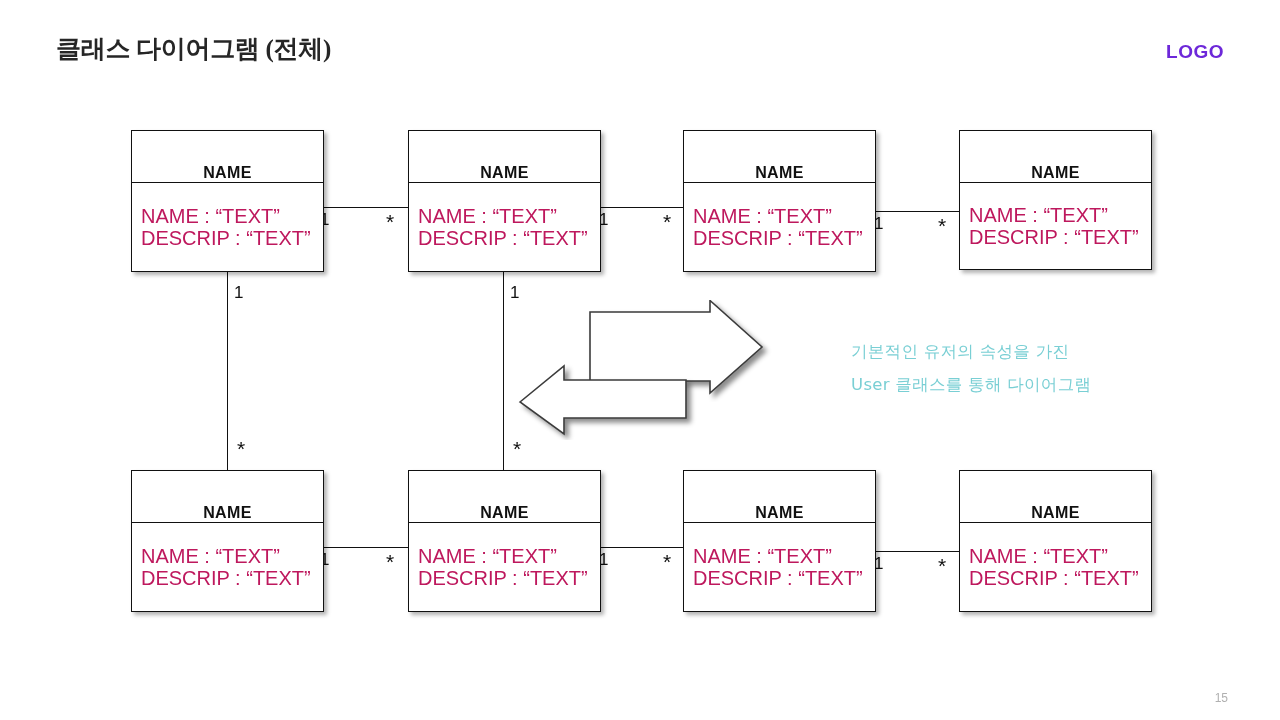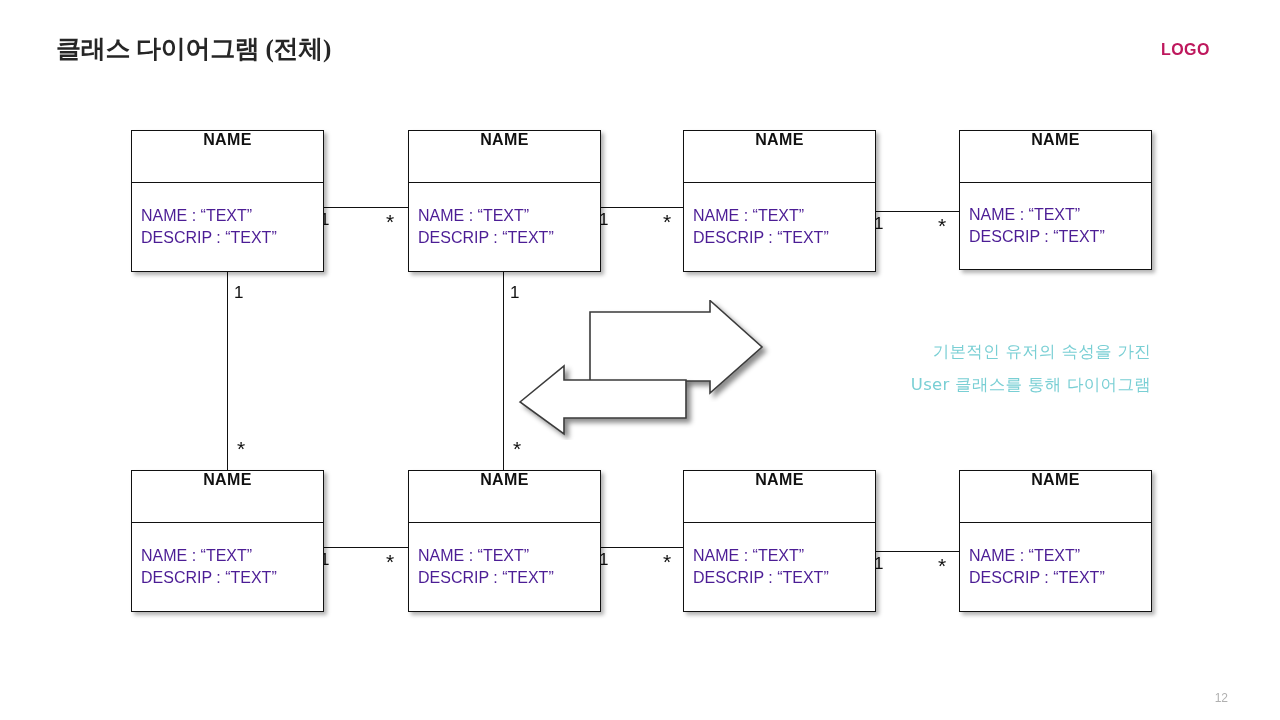--- a/index.html
+++ b/index.html
@@ -23,26 +23,26 @@
     top: 32px;
     font-size: 25px;
     font-weight: bold;
     letter-spacing: -0.3px;
     color: #262626;
     white-space: nowrap;
     font-family: Liberation Serif, serif;
   }
   .logo {
     position: absolute;
-    right: 70px;
+    right: 56px;
     top: 41px;
-    font-size: 16px;
+    font-size: 19px;
     font-weight: bold;
     letter-spacing: 0.5px;
-    color: #be185d;
+    color: #6d28d9;
   }
 
   
   #canvas {
     position: absolute;
     left: 0;
     top: 0;
     width: 1280px;
     height: 720px;
   }
@@ -55,39 +55,39 @@
     border: 1.3px solid #111111;
     box-shadow: 3px 3px 4px rgba(0,0,0,0.30);
     display: flex;
     flex-direction: column;
   }
   .class-header {
     box-sizing: border-box;
     height: 52px;
     border-bottom: 1.3px solid #111111;
     display: flex;
-    align-items: flex-start;
+    align-items: flex-end;
     justify-content: center;
     font-size: 16px;
     font-weight: bold;
     letter-spacing: 0.4px;
     color: #111111;
   }
   .class-body {
     box-sizing: border-box;
     flex: 1;
     display: flex;
     flex-direction: column;
     justify-content: center;
     padding: 0 9px;
   }
   .attr-line {
-    font-size: 16px;
+    font-size: 20px;
     line-height: 22px;
-    color: #4c1d95;
+    color: #be185d;
     white-space: nowrap;
   }
 
   
   .conn-h {
     position: absolute;
     height: 0;
     border-top: 1.3px solid #111111;
   }
   .conn-v {
@@ -117,21 +117,21 @@
     position: absolute;
     left: 851px;
     top: 335px;
     width: 300px;
     font-size: 16.5px;
     line-height: 33px;
     color: #79cfd4;
     font-family: "DejaVu Sans", sans-serif;
     letter-spacing: 0.3px;
   }
-  .annotation div { white-space: nowrap; text-align: right; }
+  .annotation div { white-space: nowrap; }
 
   
   .page-number {
     position: absolute;
     right: 52px;
     bottom: 15px;
     font-size: 12px;
     color: #b0b0b0;
   }
 </style>
@@ -281,13 +281,13 @@
     </svg>
   </div>
 
   <div class="annotation">
     <div>기본적인 유저의 속성을 가진</div>
     <div>User 클래스를 통해 다이어그램</div>
   </div>
 
 </div>
 
-<div class="page-number">12</div>
+<div class="page-number">15</div>
 
 </body></html>

